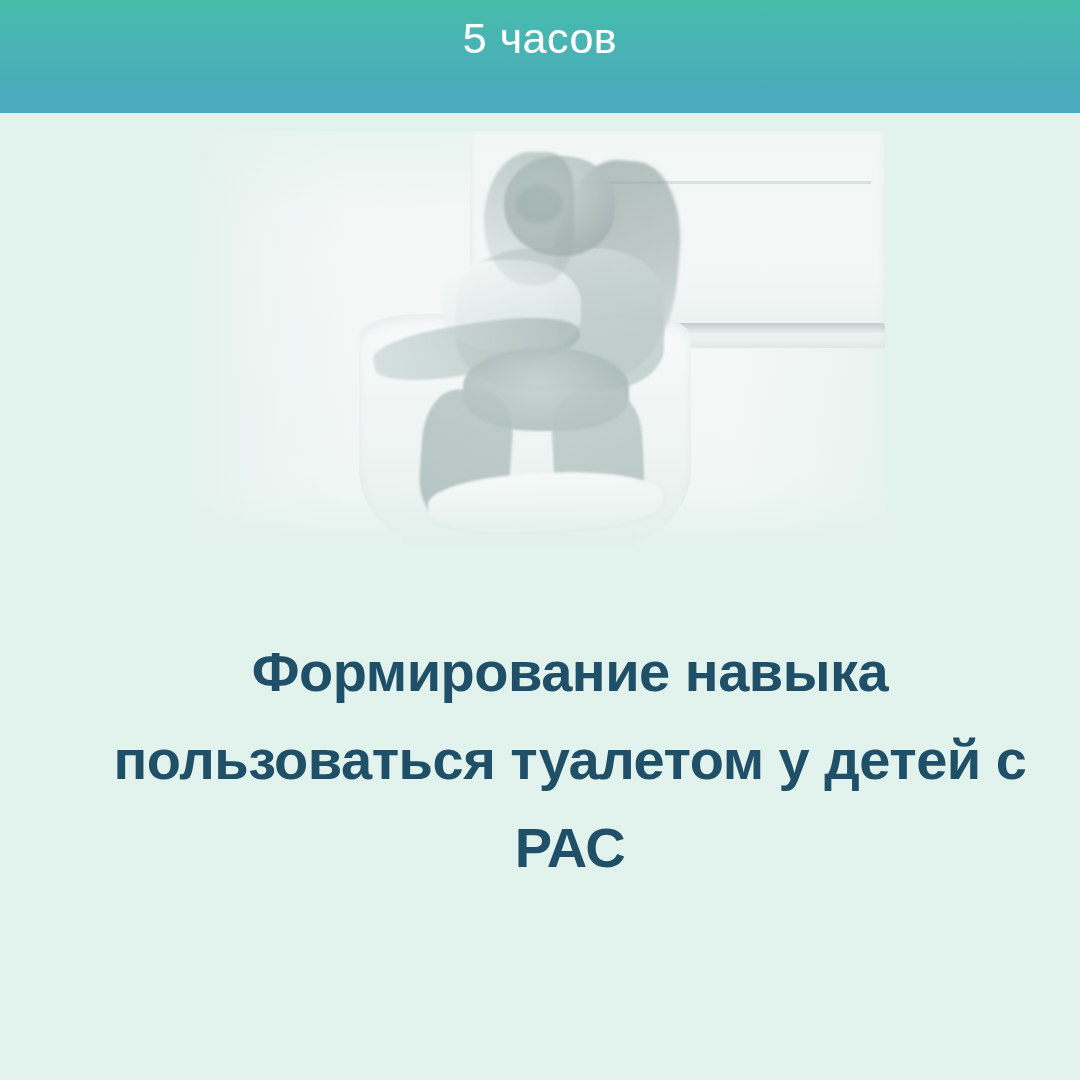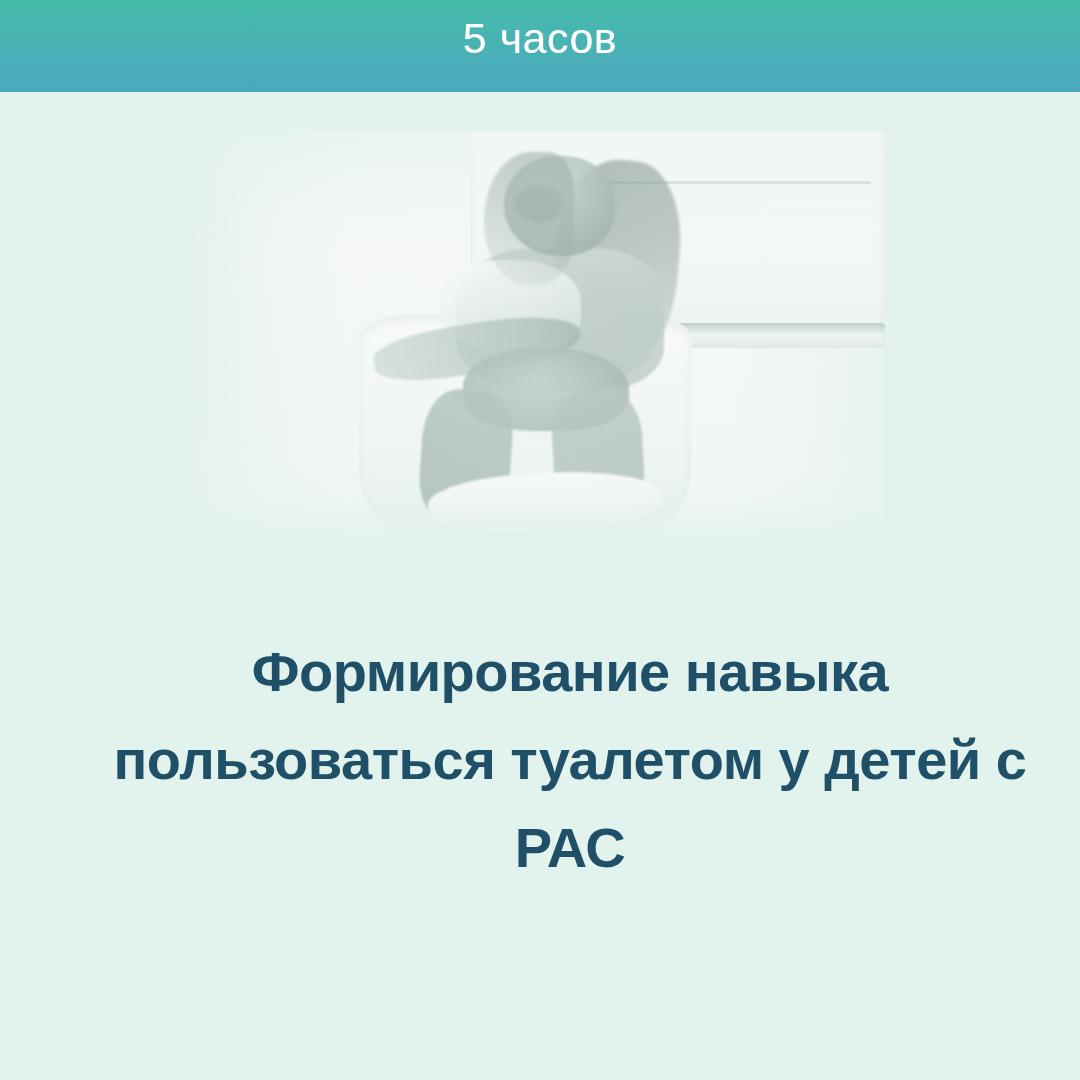--- a/index.html
+++ b/index.html
@@ -22,21 +22,21 @@
     background: #E2F2EC;
     overflow: hidden;
   }
 
   
   #header-banner {
     position: absolute;
     left: 0;
     top: 0;
     width: 1080px;
-    height: 92px;
+    height: 113px;
     background: linear-gradient(180deg, #45BCAA 0%, #49B3B4 45%, #4BA8C0 100%);
     display: flex;
     align-items: flex-start;
     justify-content: center;
     box-sizing: border-box;
     padding-top: 15px;
   }
   #header-duration {
     color: #FFFFFF;
     font-size: 43px;

